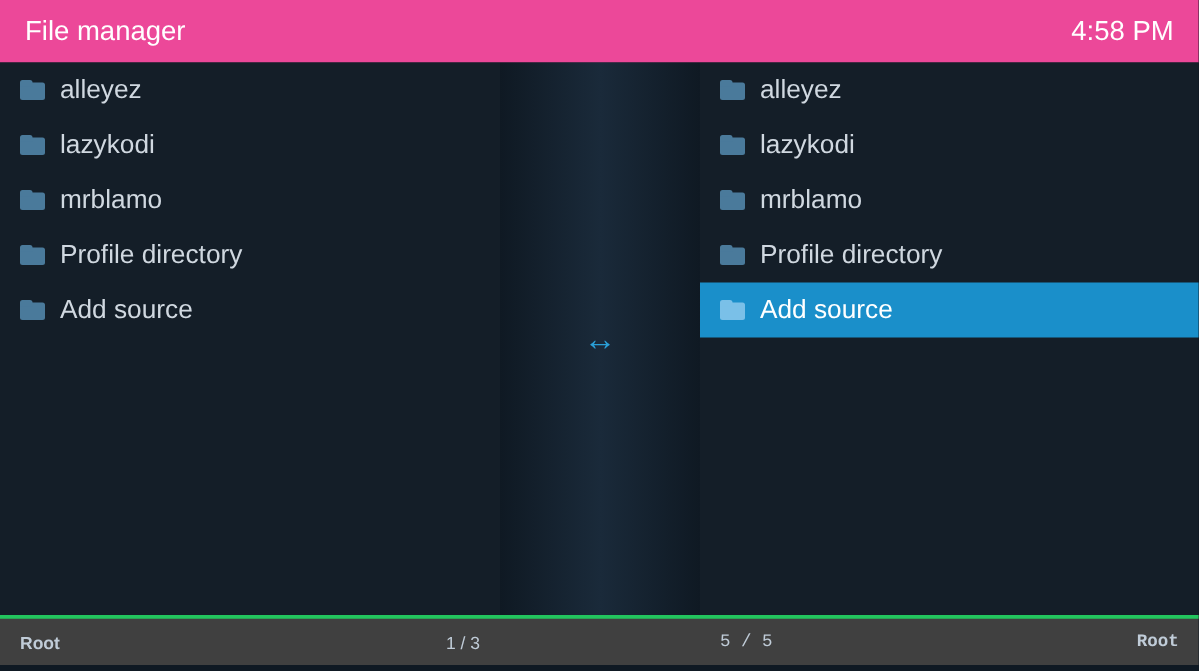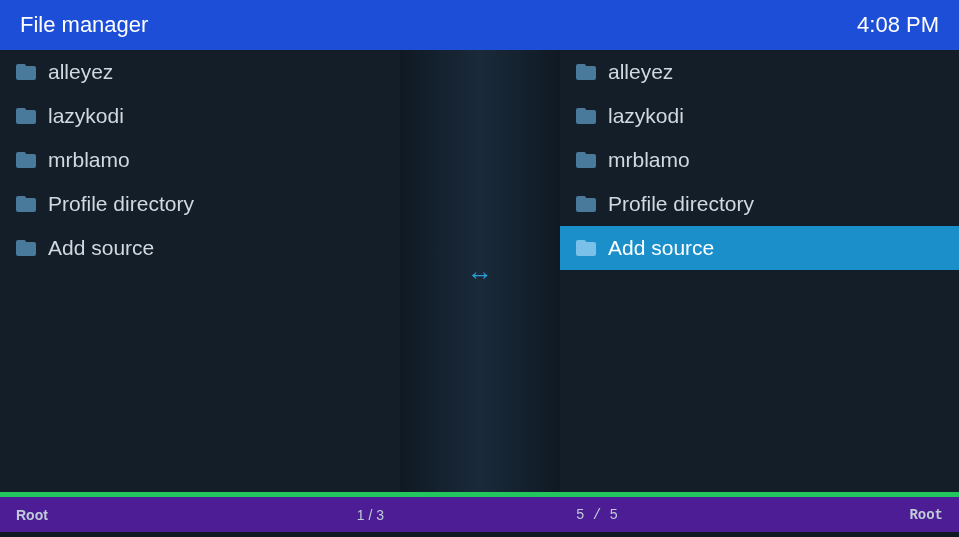--- a/index.html
+++ b/index.html
@@ -12,21 +12,21 @@
       overflow: hidden;
       position: relative;
     }
 
     
     .header {
       display: flex;
       justify-content: space-between;
       align-items: center;
       padding: 12px 20px;
-      background-color: #1d4ed8;
+      background-color: #ec4899;
     }
     .header-title {
       font-size: 22px;
       font-weight: 300;
       color: #ffffff;
     }
     .header-time {
       font-size: 22px;
       font-weight: 300;
       color: #ffffff;
@@ -116,22 +116,22 @@
     .file-item.selected .folder-icon::before,
     .file-item.selected .folder-icon::after {
       background-color: #7ac0e8;
     }
 
     
     .footer {
       height: 40px;
       display: flex;
       align-items: center;
-      background-color: #4c1d95;
-      border-top: 5px solid #22c55e;
+      background-color: #404040;
+      border-top: 3px solid #22c55e;
     }
     .footer-left {
       width: 400px;
       display: flex;
       justify-content: space-between;
       align-items: center;
       padding: 0 16px;
     }
     .footer-divider {
       width: 160px;
@@ -152,21 +152,21 @@
     .footer-count {
       font-size: 14px;
       color: #c0ccd8;
     }
   </style>
 </head>
 <body>
 
 <div class="header">
   <span class="header-title">File manager</span>
-  <span class="header-time">4:08 PM</span>
+  <span class="header-time">4:58 PM</span>
 </div>
 
 <div class="main-content">
 
   <div class="left-panel">
     <ul class="file-list">
       <li class="file-item">
         <span class="folder-icon"></span>
         <span>alleyez</span>
       </li>

